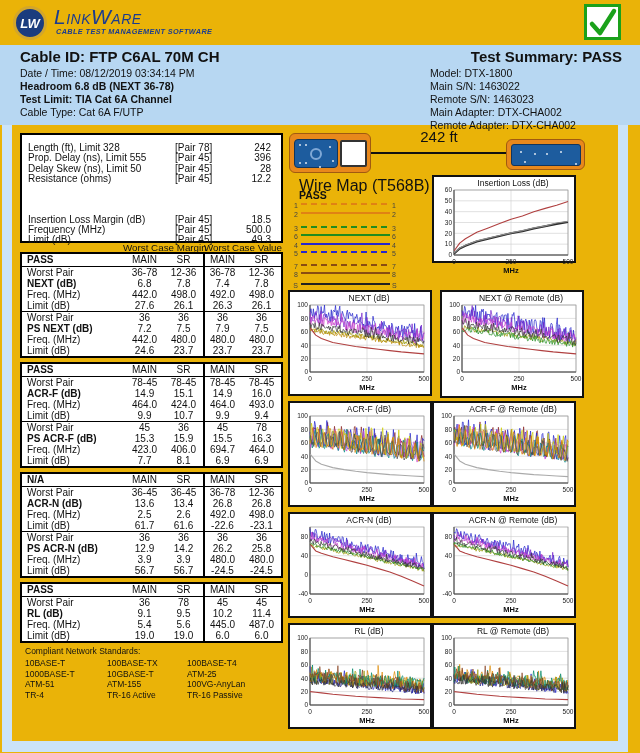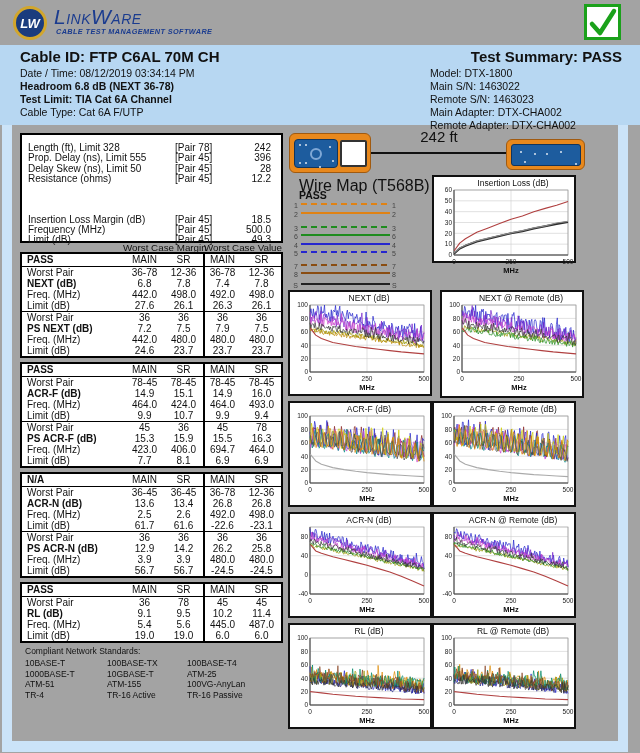--- a/index.html
+++ b/index.html
@@ -1,17 +1,17 @@
 <!DOCTYPE html>
 <html><head>
 <meta charset="utf-8">
 <style>
   *{margin:0;padding:0;box-sizing:border-box}
   html,body{width:640px;height:753px;background:#fff;font-family:"Liberation Sans",sans-serif;color:#111;overflow:hidden}
-  .page{position:relative;width:640px;height:753px;background:#a3a3a3}
+  .page{position:relative;width:640px;height:753px;background:#eab308}
   .strip{position:absolute;background:#cbe3f8}
   
   .logo-circle{position:absolute;left:13px;top:6px;width:34px;height:34px;border-radius:50%;
     background:#1b3c7e;border:3px solid #d2a62c;color:#fff;font-weight:bold;font-style:italic;
     font-size:13px;display:flex;align-items:center;justify-content:center}
   .logo-text{position:absolute;left:54px;top:5px;color:#1b3c8f;font-style:italic;font-weight:normal;white-space:nowrap}
   .logo-big{font-size:21px;letter-spacing:.5px}
   .logo-small{font-size:14px;letter-spacing:.5px}
   .logo-tag{position:absolute;left:56px;top:27px;color:#1b3c8f;font-style:italic;font-weight:bold;font-size:7.3px;letter-spacing:.4px;white-space:nowrap}
   .checkbox{position:absolute;left:584px;top:4px;width:37px;height:36px;background:#fff;border:3px solid #1ba11b}

